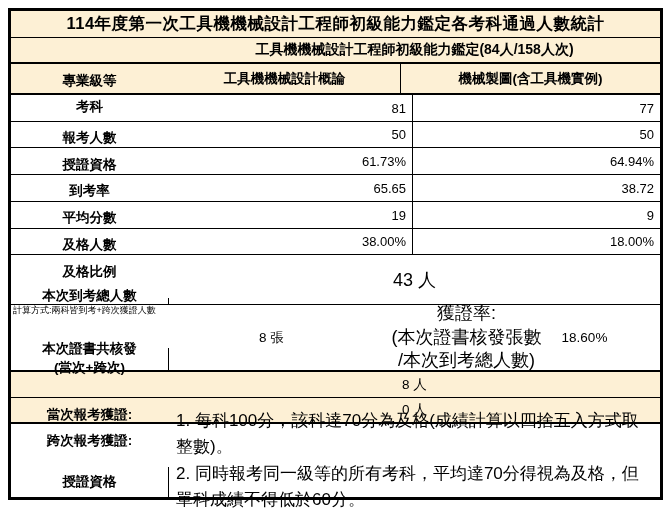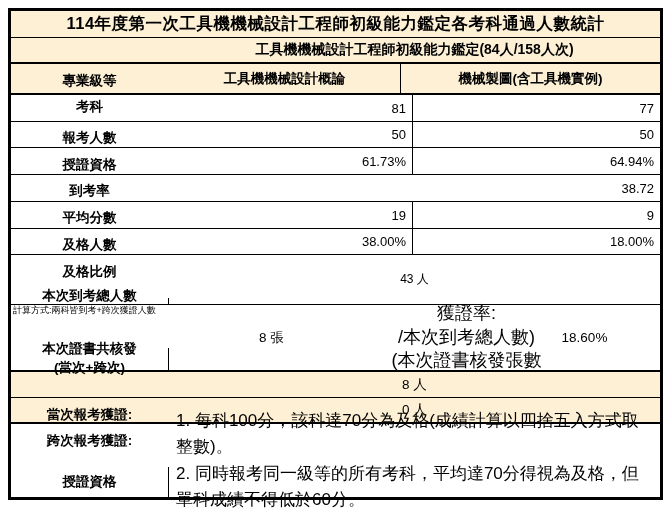--- a/index.html
+++ b/index.html
@@ -32,21 +32,21 @@
 
   .subject-row { height:31px; }
   .subject-row .cell { font-size:13.5px; font-weight:bold; }
 
   .stat-row { height:27px;gap:12px; }
   .stat-row.h26 { height:26px; }
 
   .attended-row { height:50px; }
   .attended-label { flex-direction:column; justify-content:center; padding:2px 2px; }
   .attended-note { font-weight:normal; font-size:9px; line-height:1.15; text-align:left; align-self:flex-start; }
-  .attended-row .merged { font-size:12px; }
+  .attended-row .merged { font-size:18px; }
 
   .cert-row { height:67px; border-bottom-width:2px; }
   .cert-label { flex-direction:column; line-height:1.4; }
   .cert-value { flex:1; display:flex; align-items:center; font-size:13.5px; }
   .cert-count { width:205px; text-align:center; }
   .cert-rate  { width:185px; text-align:center; line-height:1.3; font-size:18px; }
   .cert-rate-value { flex:1; text-align:center; padding-right:50px; }
 
   .grant-row { height:26px; }
   .grant-row .merged { font-size:13.5px; }
@@ -89,20 +89,21 @@
     </div>
 
     <div class="row stat-row">
       <div class="cell label-col">到考率</div>
       <div class="cell col2 num">61.73%</div>
       <div class="cell col3 num">64.94%</div>
     </div>
 
     <div class="row stat-row">
       <div class="cell label-col">平均分數</div>
+      <div class="cell col2 num">65.65</div>
       <div class="cell col3 num">38.72</div>
     </div>
 
     <div class="row stat-row">
       <div class="cell label-col">及格人數</div>
       <div class="cell col2 num">19</div>
       <div class="cell col3 num">9</div>
     </div>
 
     <div class="row stat-row h26">
@@ -121,22 +122,22 @@
 
     <div class="row cert-row">
       <div class="cell label-col cert-label">
         <div>本次證書共核發</div>
         <div>(當次+跨次)</div>
       </div>
       <div class="cert-value">
         <div class="cert-count">8 張</div>
         <div class="cert-rate">
           <div>獲證率:</div>
+          <div>(本次證書核發張數</div>
           <div>/本次到考總人數)</div>
-          <div>(本次證書核發張數</div>
         </div>
         <div class="cert-rate-value">18.60%</div>
       </div>
     </div>
 
     <div class="row grant-row cream">
       <div class="cell label-col">當次報考獲證:</div>
       <div class="cell merged">8 人</div>
     </div>
 

